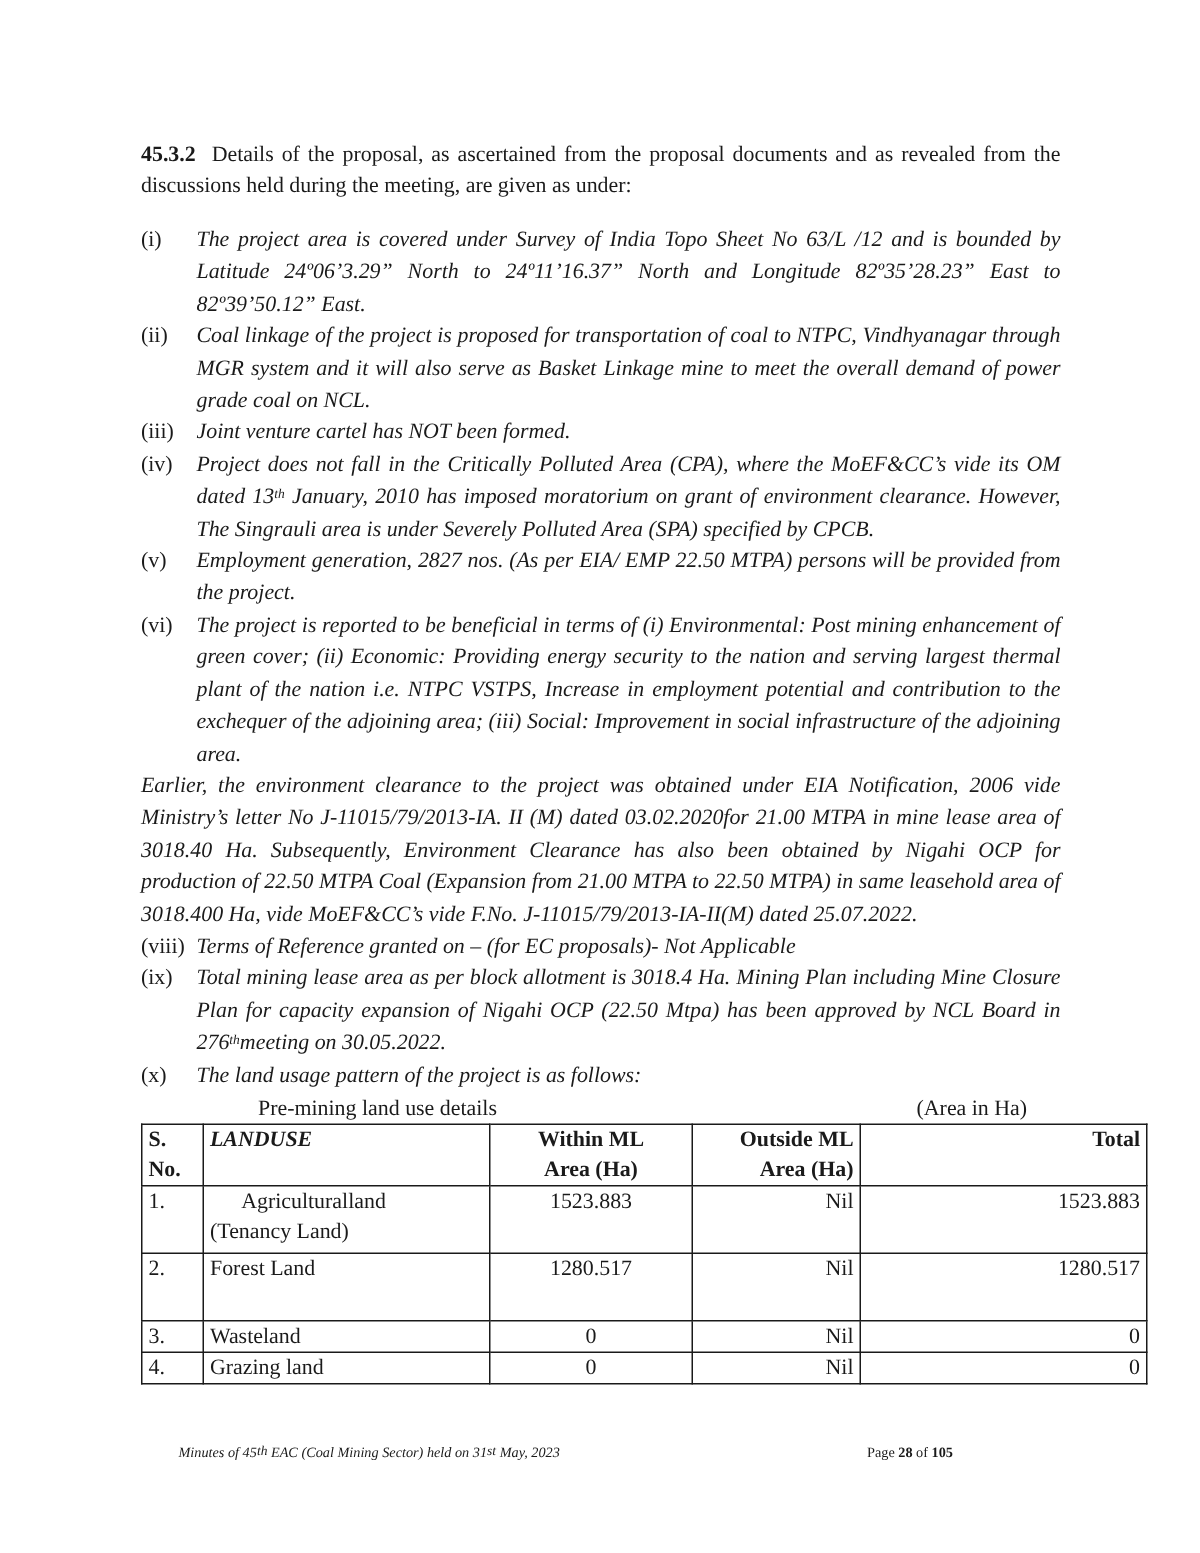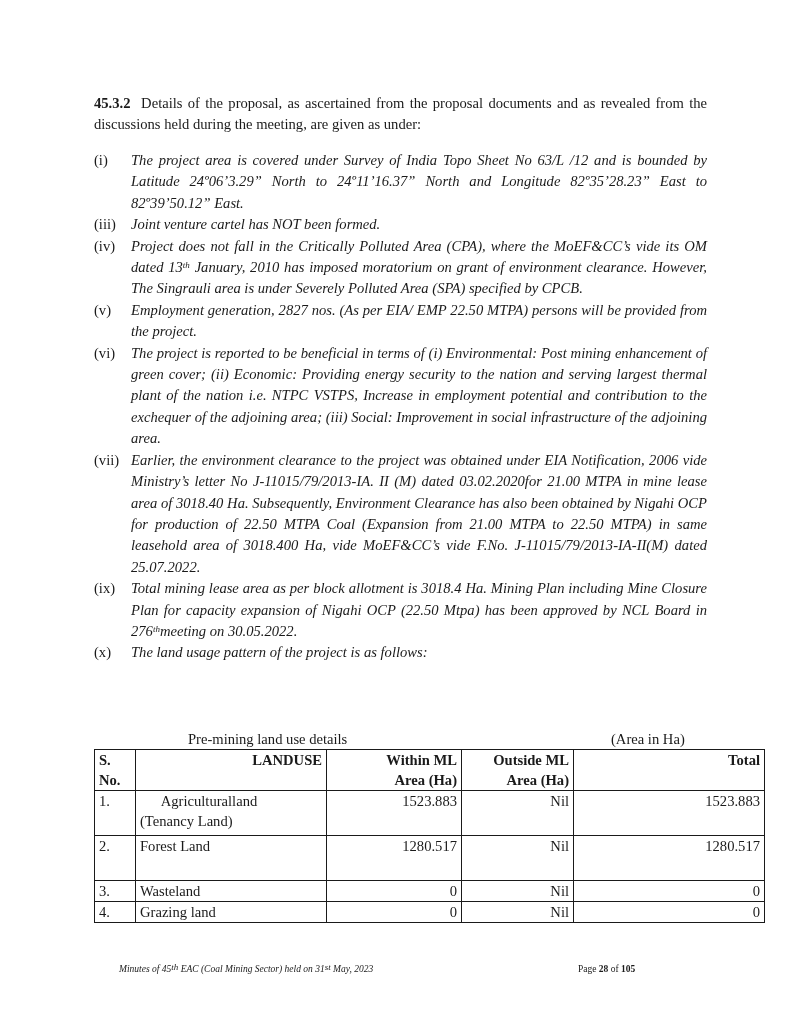--- a/index.html
+++ b/index.html
@@ -7,31 +7,31 @@
          font-family:"Liberation Serif", serif; color:#1a1a1a; font-size:14.6px; }
   .page { position:absolute; left:0; top:0; width:800px; height:1035px; }
   .heading { position:absolute; left:94px; top:93px; width:613px; line-height:21px; text-align:justify; }
   .heading b { font-weight:bold; }
   .list { position:absolute; left:94px; top:150px; width:613px; }
   .item { display:flex; line-height:21.4px; }
   .item .num { width:37px; flex:0 0 37px; }
   .item .txt { flex:1; text-align:justify;font-style:italic; }
   sup { font-size:9px; vertical-align:top; position:relative; top:-2px; }
   .caption { position:absolute; top:730px; left:0; width:800px; line-height:18px; }
-  .caption .l { position:absolute; left:188px; }
+  .caption .l { position:absolute; left:172px; }
   .caption .r { position:absolute; left:611px; }
   table { position:absolute; left:94px; top:749px; width:671px; border-collapse:collapse; font-size:14.6px; }
   td, th { border:1px solid #1a1a1a; padding:0 4px; vertical-align:top; line-height:20px; }
   th { font-weight:bold; }
   .c1 { width:32px; text-align:left; }
   .c2 { width:182px; text-align:left; }
-  .c3 { width:126px; text-align:right; }
+  .c3 { width:126px; text-align:center; }
   .c4 { width:103px; text-align:right; }
   .c5 { text-align:right; }
-  th.c2 { text-align:right; }
+  th.c2 { text-align:left;font-style:italic; }
   .agri { display:flex; justify-content:center; width:138px; }
   .footer { position:absolute; top:964px; left:0; width:800px; font-size:9.5px; }
   .footer .l { position:absolute; left:95px; font-style:italic;margin-left:24px; }
   .footer .r { position:absolute; left:578px; }
 </style>
 </head>
 <body>
 
 <div class="page">
 
@@ -39,38 +39,45 @@
     <b>45.3.2</b>&nbsp;
     <span>Details of the proposal, as ascertained from the proposal documents and as revealed from the discussions held during the meeting, are given as under:</span>
   </div>
 
   <div class="list">
     <div class="item" style="margin-top:0">
       <span class="num">(i)</span>
       <span class="txt">The project area is covered under Survey of India Topo Sheet No 63/L /12 and is bounded by Latitude 24º06’3.29” North to 24º11’16.37” North and Longitude 82º35’28.23” East to 82º39’50.12” East.</span>
     </div>
     <div class="item">
+      <span class="num">(ii)</span>
+      <span class="txt">Coal linkage of the project is proposed for transportation of coal to NTPC, Vindhyanagar through MGR system and it will also serve as Basket Linkage mine to meet the overall demand of power grade coal on NCL.</span>
+    </div>
+    <div class="item">
       <span class="num">(iii)</span>
       <span class="txt">Joint venture cartel has NOT been formed.</span>
     </div>
     <div class="item">
       <span class="num">(iv)</span>
       <span class="txt"><span>Project does not fall in the Critically Polluted Area (CPA), where the MoEF&amp;CC’s vide its OM dated 13</span><sup>th</sup><span> January, 2010 has imposed moratorium on grant of environment clearance. However, The Singrauli area is under Severely Polluted Area (SPA) specified by CPCB.</span></span>
     </div>
     <div class="item">
       <span class="num">(v)</span>
       <span class="txt">Employment generation, 2827 nos. (As per EIA/ EMP 22.50 MTPA) persons will be provided from the project.</span>
     </div>
     <div class="item">
       <span class="num">(vi)</span>
       <span class="txt">The project is reported to be beneficial in terms of (i) Environmental: Post mining enhancement of green cover; (ii) Economic: Providing energy security to the nation and serving largest thermal plant of the nation i.e. NTPC VSTPS, Increase in employment potential and contribution to the exchequer of the adjoining area; (iii) Social: Improvement in social infrastructure of the adjoining area.</span>
     </div>
     <div class="item">
-      <span class="num">(vii)</span>
       <span class="txt">Earlier, the environment clearance to the project was obtained under EIA Notification, 2006 vide Ministry’s letter No J-11015/79/2013-IA. II (M) dated 03.02.2020for 21.00 MTPA in mine lease area of 3018.40 Ha. Subsequently, Environment Clearance has also been obtained by Nigahi OCP for production of 22.50 MTPA Coal (Expansion from 21.00 MTPA to 22.50 MTPA) in same leasehold area of 3018.400 Ha, vide MoEF&amp;CC’s vide F.No. J-11015/79/2013-IA-II(M) dated 25.07.2022.</span>
+    </div>
+    <div class="item">
+      <span class="num">(viii)</span>
+      <span class="txt">Terms of Reference granted on – (for EC proposals)- Not Applicable</span>
     </div>
     <div class="item">
       <span class="num">(ix)</span>
       <span class="txt"><span>Total mining lease area as per block allotment is 3018.4 Ha. Mining Plan including Mine Closure Plan for capacity expansion of Nigahi OCP (22.50 Mtpa) has been approved by NCL Board in 276</span><sup>th</sup><span>meeting on 30.05.2022.</span></span>
     </div>
     <div class="item">
       <span class="num">(x)</span>
       <span class="txt">The land usage pattern of the project is as follows:</span>
     </div>
   </div>

